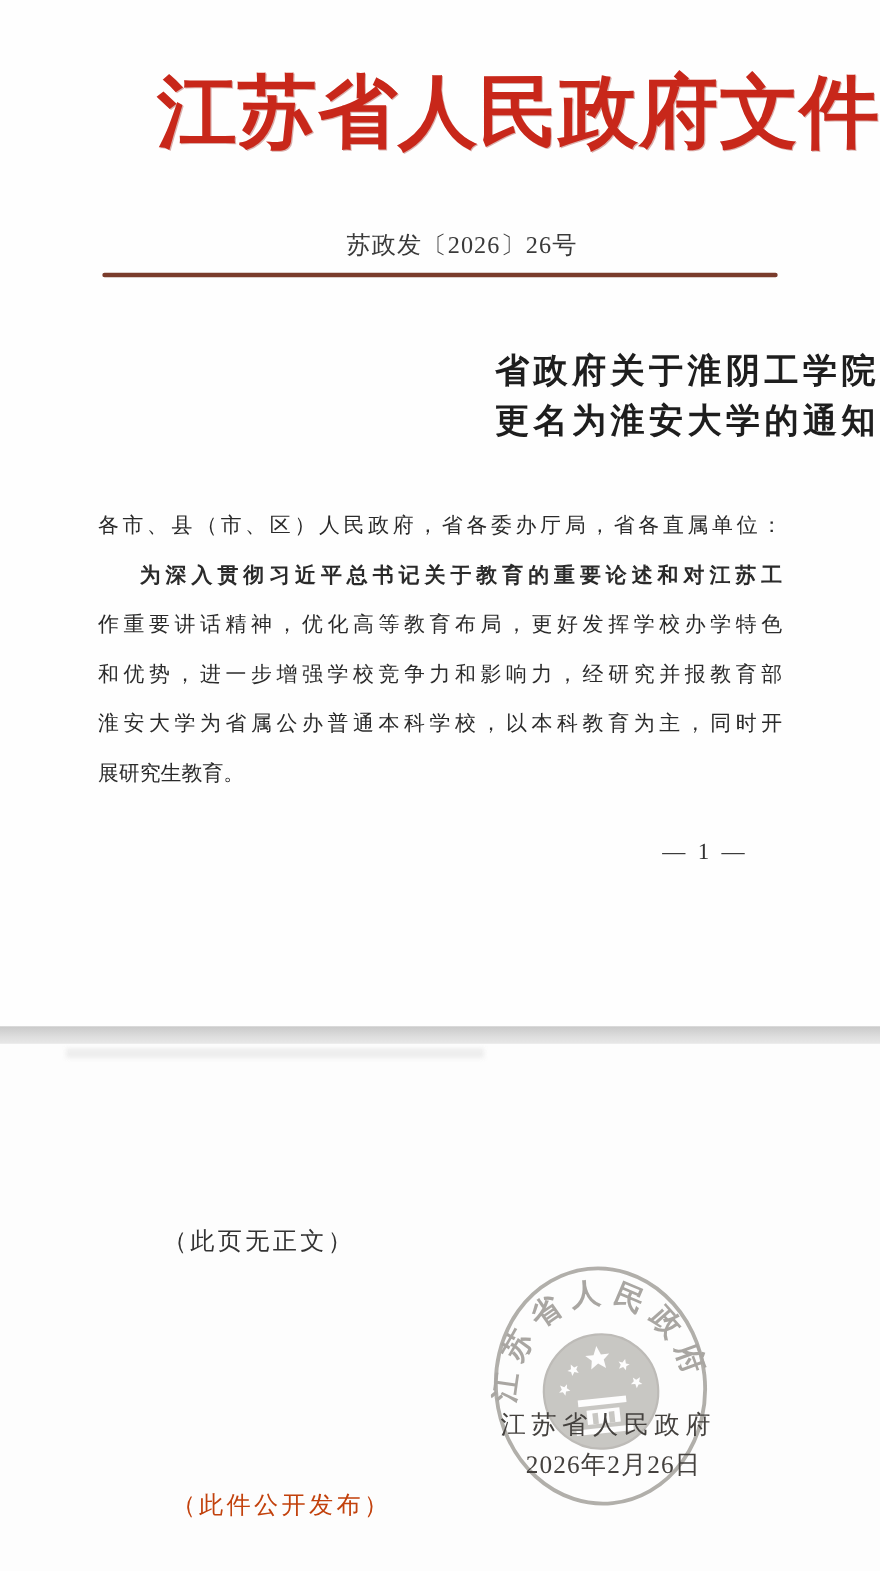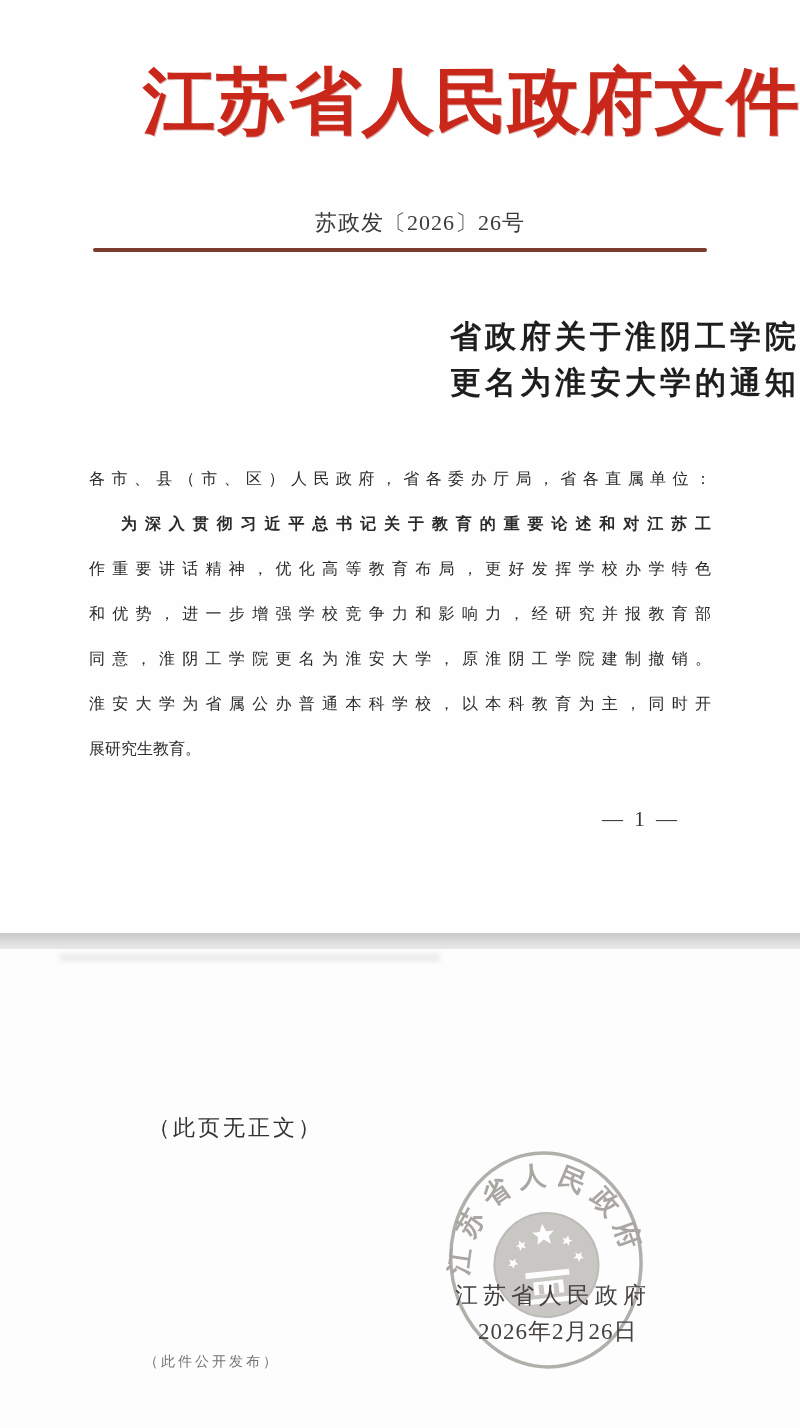--- a/index.html
+++ b/index.html
@@ -57,21 +57,21 @@
     text-align: right;
     font-size: 31px;
     line-height: 46px;
     font-weight: 700;
     letter-spacing: 4px;
     color: #1e1e1e;
   }
   .body-block {
     width: 622px;
     margin: 50px auto 0 auto;
-    font-size: 16px;
+    font-size: 19px;
     line-height: 45px;
     color: #2a2a2a;
   }
   .body-line {
     text-align: justify;
     text-align-last: justify;
   }
   .body-line.indent {
     text-indent: 2em;
     font-weight: bold;
@@ -152,24 +152,24 @@
     top: 367px;
     left: 478px;
     font-size: 23px;
     letter-spacing: 1px;
     color: #44413e;
     white-space: nowrap;
   }
   .public-note {
     position: absolute;
     top: 404px;
-    left: 144px;
-    font-size: 14px;
+    left: 156px;
+    font-size: 22px;
     letter-spacing: 3px;
-    color: #737373;
+    color: #c2410c;
   }
 </style>
 </head>
 <body>
 
 <div class="canvas">
 
   <div class="page1">
     <div class="org-header">江苏省人民政府文件</div>
 
@@ -180,21 +180,20 @@
     <div class="doc-title">
       <div>省政府关于淮阴工学院</div>
       <div>更名为淮安大学的通知</div>
     </div>
 
     <div class="body-block">
       <div class="body-line">各市、县（市、区）人民政府，省各委办厅局，省各直属单位：</div>
       <div class="body-line indent">为深入贯彻习近平总书记关于教育的重要论述和对江苏工</div>
       <div class="body-line">作重要讲话精神，优化高等教育布局，更好发挥学校办学特色</div>
       <div class="body-line">和优势，进一步增强学校竞争力和影响力，经研究并报教育部</div>
-      <div class="body-line">同意，淮阴工学院更名为淮安大学，原淮阴工学院建制撤销。</div>
       <div class="body-line">淮安大学为省属公办普通本科学校，以本科教育为主，同时开</div>
       <div class="body-line last">展研究生教育。</div>
     </div>
 
     <div class="page-number">— 1 —</div>
   </div>
 
   <div class="page-gap"></div>
 
   <div class="page2">

